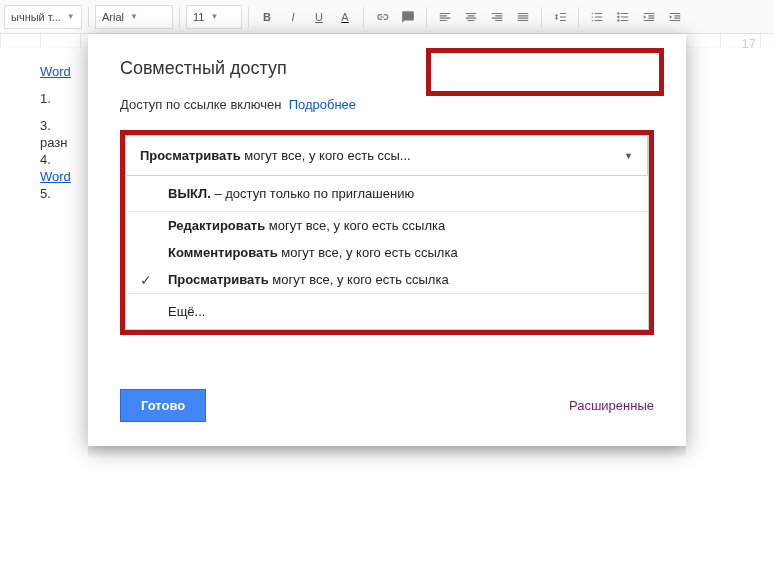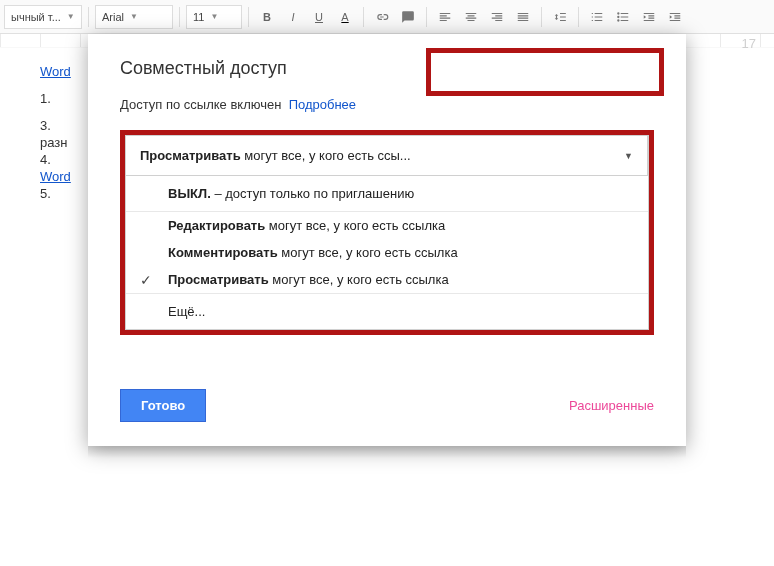--- a/index.html
+++ b/index.html
@@ -180,21 +180,21 @@
     background: #4285f4;
     color: #fff;
     border: 1px solid #3367d6;
     padding: 8px 20px;
     font-size: 13px;
     font-weight: bold;
     cursor: pointer;
   }
   .adv-link {
     font-size: 13px;
-    color: #ec4899;
+    color: #701a75;
     cursor: pointer;
   }
   .dlg-shadow {
     position: absolute;
     left: 0; right: 0;
     bottom: -12px;
     height: 12px;
     background: linear-gradient(to bottom, rgba(0,0,0,0.12), transparent);
   }
   .rt { font-size: 13px; color: #888; position: absolute; right: 18px; top: 2px; }

